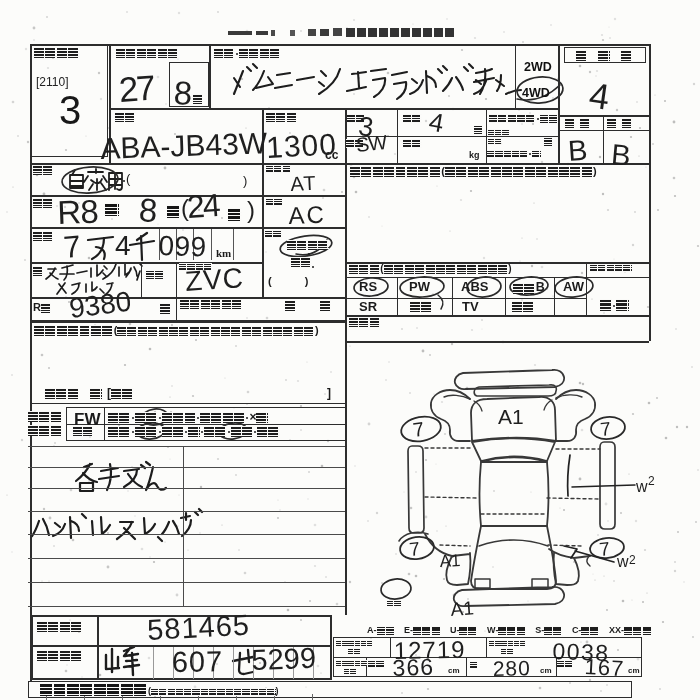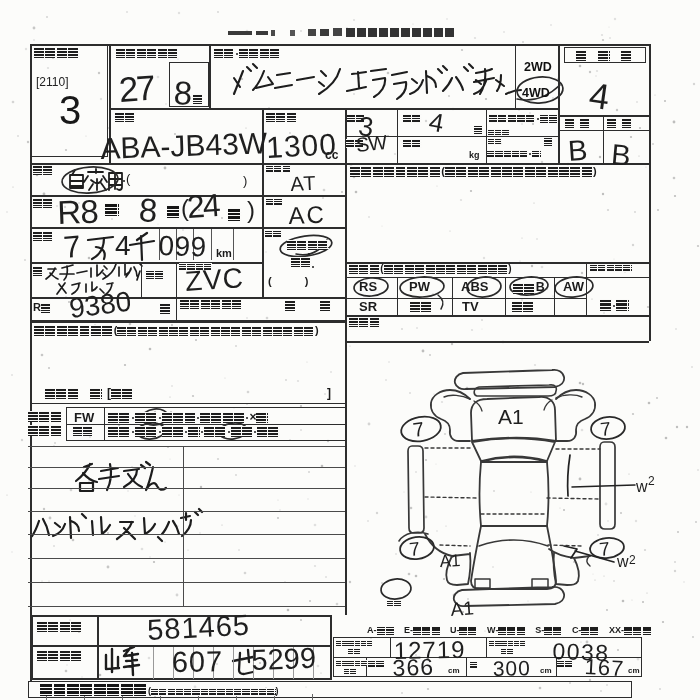--- a/index.html
+++ b/index.html
@@ -889,21 +889,21 @@
 
 <div style="position:absolute;left:228px;top:208px;display:flex;align-items:flex-end;white-space:nowrap;line-height:1;">
     <span style="display:inline-block;width:13.5px;height:13px;background-image:repeating-linear-gradient(180deg,#fafaf8 0 1px,transparent 1px 3.6px),repeating-linear-gradient(90deg,#161616 0 11.7px,transparent 11.7px 13.5px);"></span>
   </div>
 
 <div style="position:absolute;left:33px;top:231px;display:flex;align-items:flex-end;white-space:nowrap;line-height:1;">
     <span style="display:inline-block;width:20.8px;height:10px;background-image:repeating-linear-gradient(180deg,#fafaf8 0 1px,transparent 1px 2.8px),repeating-linear-gradient(90deg,#1e1e1e 0 9.0px,transparent 9.0px 10.4px);"></span>
   </div>
 
 <div style="position:absolute;left:216px;top:248px;display:flex;align-items:flex-end;white-space:nowrap;line-height:1;">
-    <span style="font-size:11px;font-weight:bold;color:#1b1b1b;letter-spacing:0px;font-family:Liberation Sans, sans-serif;">km</span>
+    <span style="font-size:11px;font-weight:bold;color:#1b1b1b;letter-spacing:0px;font-family:Liberation Serif, serif;">km</span>
   </div>
 
 <div style="position:absolute;left:33px;top:266px;display:flex;align-items:flex-end;white-space:nowrap;line-height:1;">
     <span style="display:inline-block;width:10.4px;height:10px;background-image:repeating-linear-gradient(180deg,#fafaf8 0 1px,transparent 1px 2.8px),repeating-linear-gradient(90deg,#1e1e1e 0 9.0px,transparent 9.0px 10.4px);"></span>
   </div>
 
 <div style="position:absolute;left:146px;top:270px;display:flex;align-items:flex-end;white-space:nowrap;line-height:1;">
     <span style="display:inline-block;width:18.6px;height:9px;background-image:repeating-linear-gradient(180deg,#fafaf8 0 1px,transparent 1px 2.5px),repeating-linear-gradient(90deg,#1e1e1e 0 8.1px,transparent 8.1px 9.299999999999999px);"></span>
   </div>
 
@@ -954,21 +954,21 @@
 
 <div style="position:absolute;left:28px;top:411px;display:flex;align-items:flex-end;white-space:nowrap;line-height:1;">
     <span style="display:inline-block;width:34.2px;height:11px;background-image:repeating-linear-gradient(180deg,#fafaf8 0 1px,transparent 1px 3.1px),repeating-linear-gradient(90deg,#1e1e1e 0 9.9px,transparent 9.9px 11.4px);"></span>
   </div>
 
 <div style="position:absolute;left:28px;top:425px;display:flex;align-items:flex-end;white-space:nowrap;line-height:1;">
     <span style="display:inline-block;width:34.2px;height:11px;background-image:repeating-linear-gradient(180deg,#fafaf8 0 1px,transparent 1px 3.1px),repeating-linear-gradient(90deg,#1e1e1e 0 9.9px,transparent 9.9px 11.4px);"></span>
   </div>
 
 <div style="position:absolute;left:74px;top:411px;display:flex;align-items:flex-end;white-space:nowrap;line-height:1;">
-    <span style="font-size:13px;font-weight:bold;color:#1b1b1b;letter-spacing:0px;font-family:'Liberation Sans',sans-serif;">FW</span>
+    <span style="font-size:17px;font-weight:bold;color:#1b1b1b;letter-spacing:0px;font-family:'Liberation Sans',sans-serif;">FW</span>
   </div>
 
 <div style="position:absolute;left:108px;top:411px;display:flex;align-items:flex-end;white-space:nowrap;line-height:1;">
     <span style="display:inline-block;width:22.8px;height:11px;background-image:repeating-linear-gradient(180deg,#fafaf8 0 1px,transparent 1px 3.1px),repeating-linear-gradient(90deg,#1e1e1e 0 9.9px,transparent 9.9px 11.4px);"></span>
     <span style="display:inline-block;width:2px;height:2px;border-radius:50%;background:#1e1e1e;margin:0 1px 4px 1px;"></span>
     <span style="display:inline-block;width:22.8px;height:11px;background-image:repeating-linear-gradient(180deg,#fafaf8 0 1px,transparent 1px 3.1px),repeating-linear-gradient(90deg,#1e1e1e 0 9.9px,transparent 9.9px 11.4px);"></span>
     <span style="display:inline-block;width:2px;height:2px;border-radius:50%;background:#1e1e1e;margin:0 1px 4px 1px;"></span>
     <span style="display:inline-block;width:34.2px;height:11px;background-image:repeating-linear-gradient(180deg,#fafaf8 0 1px,transparent 1px 3.1px),repeating-linear-gradient(90deg,#1e1e1e 0 9.9px,transparent 9.9px 11.4px);"></span>
     <span style="display:inline-block;width:2px;height:2px;border-radius:50%;background:#1e1e1e;margin:0 1px 4px 1px;"></span>
     <span style="display:inline-block;width:45.6px;height:11px;background-image:repeating-linear-gradient(180deg,#fafaf8 0 1px,transparent 1px 3.1px),repeating-linear-gradient(90deg,#1e1e1e 0 9.9px,transparent 9.9px 11.4px);"></span>
@@ -1205,18 +1205,18 @@
 <div style="position:absolute;left:172px;top:648px;font-size:29px;color:#1f1f1f;font-family:'Liberation Sans',sans-serif;font-weight:normal;letter-spacing:1px;line-height:1;transform:rotate(-1deg);transform-origin:left bottom;white-space:nowrap;">607</div>
 
 <div style="position:absolute;left:252px;top:646px;font-size:29px;color:#1f1f1f;font-family:'Liberation Sans',sans-serif;font-weight:normal;letter-spacing:0px;line-height:1;transform:rotate(-2deg);transform-origin:left bottom;white-space:nowrap;">5299</div>
 
 <div style="position:absolute;left:394px;top:639px;font-size:24px;color:#1f1f1f;font-family:'Liberation Sans',sans-serif;font-weight:normal;letter-spacing:1px;line-height:1;transform:rotate(-1deg);transform-origin:left bottom;white-space:nowrap;">12719</div>
 
 <div style="position:absolute;left:552px;top:640px;font-size:23px;color:#1f1f1f;font-family:'Liberation Sans',sans-serif;font-weight:normal;letter-spacing:1.5px;line-height:1;transform:rotate(2deg);transform-origin:left bottom;white-space:nowrap;">0038</div>
 
 <div style="position:absolute;left:393px;top:657px;font-size:23px;color:#1f1f1f;font-family:'Liberation Sans',sans-serif;font-weight:normal;letter-spacing:1px;line-height:1;transform:rotate(-2deg);transform-origin:left bottom;white-space:nowrap;">366</div>
 
-<div style="position:absolute;left:493px;top:658px;font-size:21px;color:#1f1f1f;font-family:'Liberation Sans',sans-serif;font-weight:normal;letter-spacing:1px;line-height:1;transform:rotate(-1deg);transform-origin:left bottom;white-space:nowrap;">300</div>
+<div style="position:absolute;left:493px;top:658px;font-size:21px;color:#1f1f1f;font-family:'Liberation Sans',sans-serif;font-weight:normal;letter-spacing:1px;line-height:1;transform:rotate(-1deg);transform-origin:left bottom;white-space:nowrap;">280</div>
 
 <div style="position:absolute;left:584px;top:656px;font-size:22px;color:#1f1f1f;font-family:'Liberation Sans',sans-serif;font-weight:normal;letter-spacing:1px;line-height:1;transform:rotate(3deg);transform-origin:left bottom;white-space:nowrap;">167</div>
 
 <div style="position:absolute;left:387px;top:600px;display:flex;">
     <span style="display:inline-block;width:14.4px;height:7px;background-image:repeating-linear-gradient(180deg,#fafaf8 0 1px,transparent 1px 2.0px),repeating-linear-gradient(90deg,#1e1e1e 0 6.3px,transparent 6.3px 7.2px);"></span>
   </div>
 </body></html>

